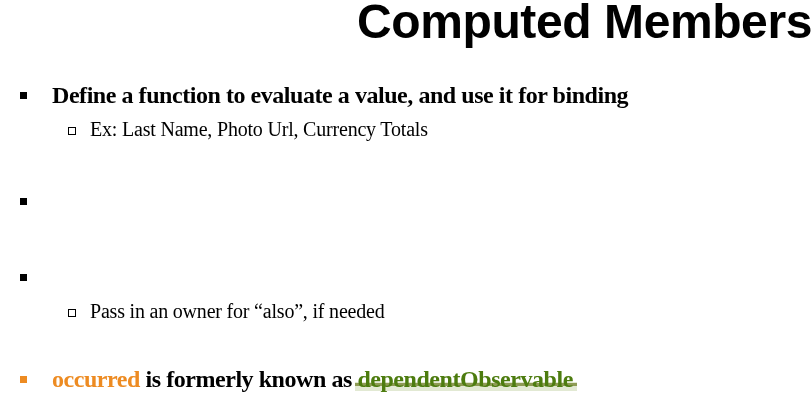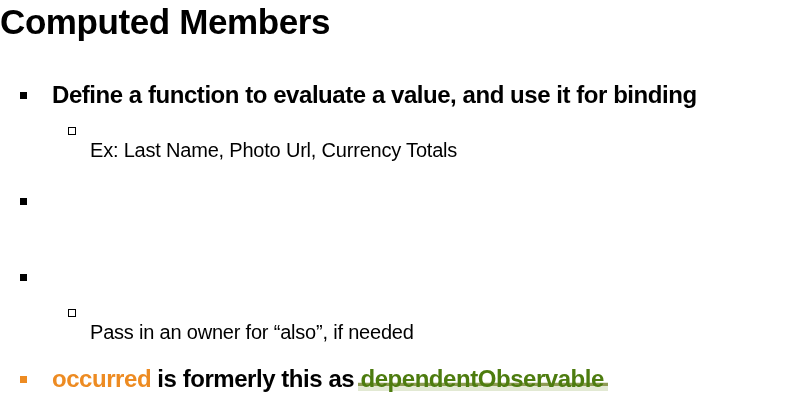--- a/index.html
+++ b/index.html
@@ -23,41 +23,42 @@
     height: 420px;
     background: #ffffff;
   }
 
   
   .slide-title {
     position: absolute;
     left: 0;
     top: 2px;
     width: 812px;
-    text-align: left;
-    font-size: 35px;
+    text-align: right;
+    font-size: 48px;
     font-weight: bold;
     letter-spacing: -0.4px;
     line-height: 40px;
     color: #000000;
     white-space: nowrap;
   }
 
   
   .body {
     position: absolute;
     left: 0;
     top: 78px;
     width: 812px;
   }
 
   .row {
     position: relative;
     display: block;
     width: 664px;
+    font-family: Liberation Serif, serif;
   }
 
   
   .lvl1 {
     height: 36px;
     margin: 0;
   }
   .lvl1 .marker {
     position: absolute;
     left: 20px;
@@ -98,21 +99,20 @@
   .lvl2 .text {
     position: absolute;
     left: 90px;
     top: 0;
     font-size: 20px;
     font-weight: normal;
     line-height: 30px;
     letter-spacing: -0.2px;
     white-space: nowrap;
     color: #000000;
-    margin-top: 21px;
   }
 
   
   .gap-sm { height: 38px; }
   .gap-md { height: 40px; }
   .gap-lg { height: 34px; }
 
   
   .lvl1.accent .marker {
     background: #ED8B22;
@@ -190,18 +190,18 @@
     <div class="row lvl2">
       <span class="marker"></span>
       <span class="text">Pass in an owner for “also”, if needed</span>
     </div>
 
     <div class="gap-lg"></div>
 
     <div class="row lvl1 accent">
       <span class="marker"></span>
       <span class="text">
-        <span class="accent-word">occurred</span><span class="plain-word"> is formerly this as </span><span class="struck"><span class="strike-glow"></span><span class="strike-line"></span><span class="strike-label">dependentObservable</span></span>
+        <span class="accent-word">occurred</span><span class="plain-word"> is formerly known as </span><span class="struck"><span class="strike-glow"></span><span class="strike-line"></span><span class="strike-label">dependentObservable</span></span>
       </span>
     </div>
 
   </div>
 </div>
 
 </body></html>

